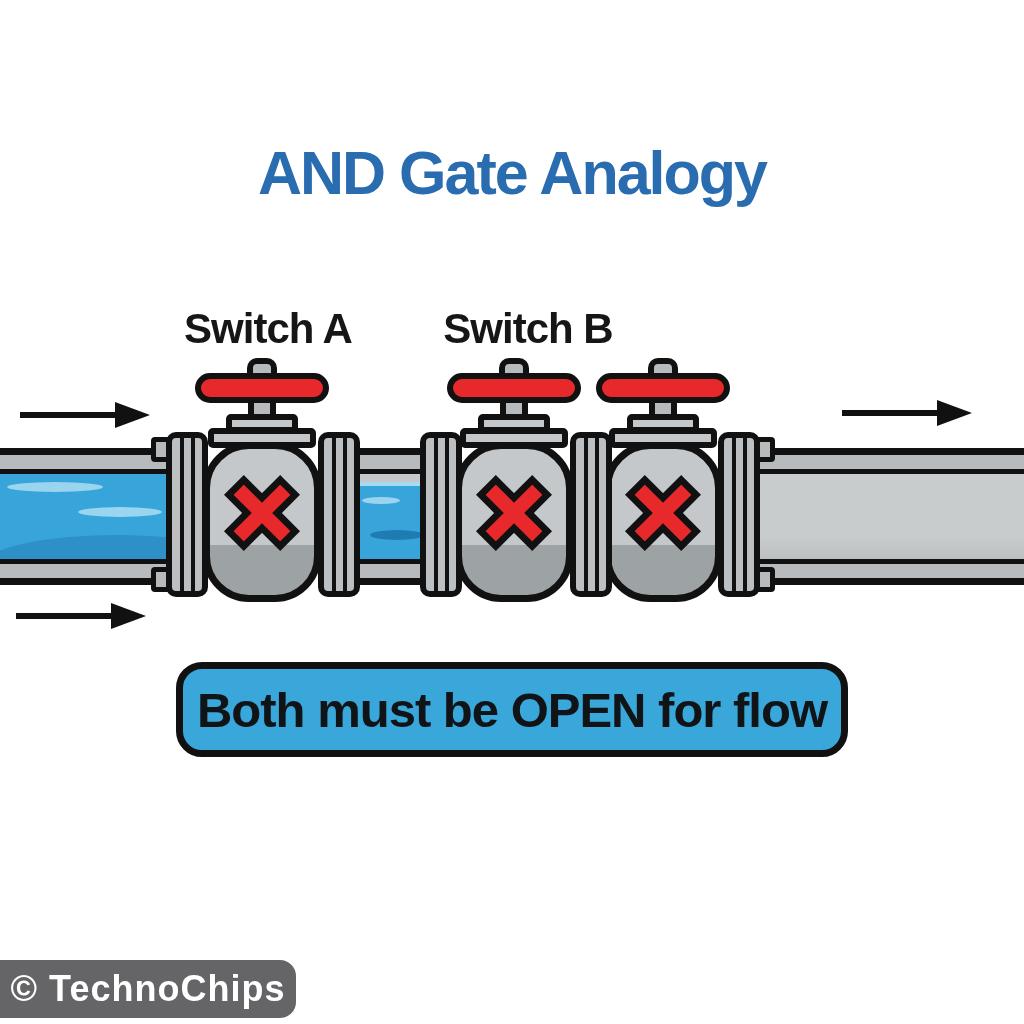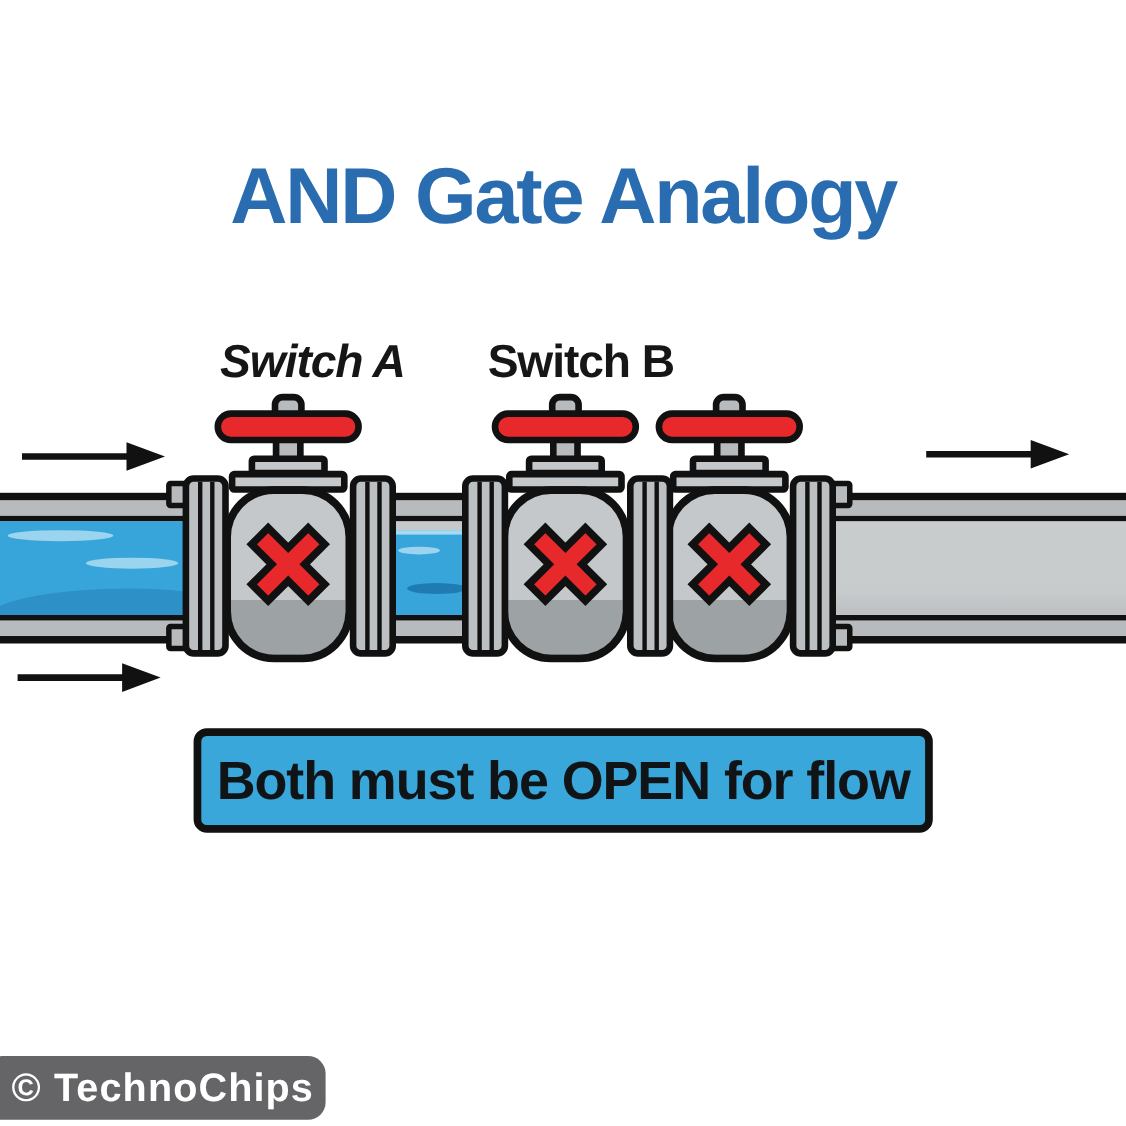--- a/index.html
+++ b/index.html
@@ -3,27 +3,27 @@
 <meta charset="utf-8">
 <style>
   html,body{margin:0;padding:0;background:#fff;}
   #stage{
     position:relative;width:1024px;height:1024px;background:#ffffff;
     overflow:hidden;font-family:"Liberation Sans", sans-serif;
   }
   
   .title{
     position:absolute;left:0;top:138px;width:1024px;text-align:center;
-    font-size:72px;font-weight:700;letter-spacing:-2px;color:#2a6cb0;
+    font-size:61px;font-weight:700;letter-spacing:-2px;color:#2a6cb0;
   }
   .switch-label{
     position:absolute;top:305px;width:260px;text-align:center;
     font-size:42px;font-weight:700;color:#161616;letter-spacing:-1px;
   }
-  .switch-a{left:154px;font-style:italic;}
+  .switch-a{left:138px;}
   .switch-b{left:398px;}
 
   
   .pipe{
     position:absolute;top:448px;height:137px;box-sizing:border-box;
     border-top:7px solid #111;border-bottom:7px solid #111;z-index:1;
   }
   .wall{height:14px;background:#b7bbbd;}
   .wall.top{border-bottom:5px solid #111;}
   .wall.bot{border-top:5px solid #111;}
@@ -89,21 +89,21 @@
 
   
   .arrow{position:absolute;z-index:5;}
   .a-top-left{left:18px;top:400px;}
   .a-bot-left{left:14px;top:601px;}
   .a-top-right{left:840px;top:398px;}
 
   
   .banner{
     position:absolute;left:176px;top:662px;width:672px;height:95px;box-sizing:border-box;
-    background:#3aa7db;border:7px solid #111;border-radius:12px;
+    background:#3aa7db;border:7px solid #111;border-radius:26px;
     display:flex;align-items:center;justify-content:center;z-index:6;
   }
   .banner span{font-size:49px;font-weight:700;color:#101417;letter-spacing:-1px;}
 
   
   .watermark{
     position:absolute;left:-14px;top:960px;width:310px;height:58px;
     background:#656567;border-radius:16px;display:flex;align-items:center;
     justify-content:center;padding-left:14px;box-sizing:border-box;z-index:7;
   }

